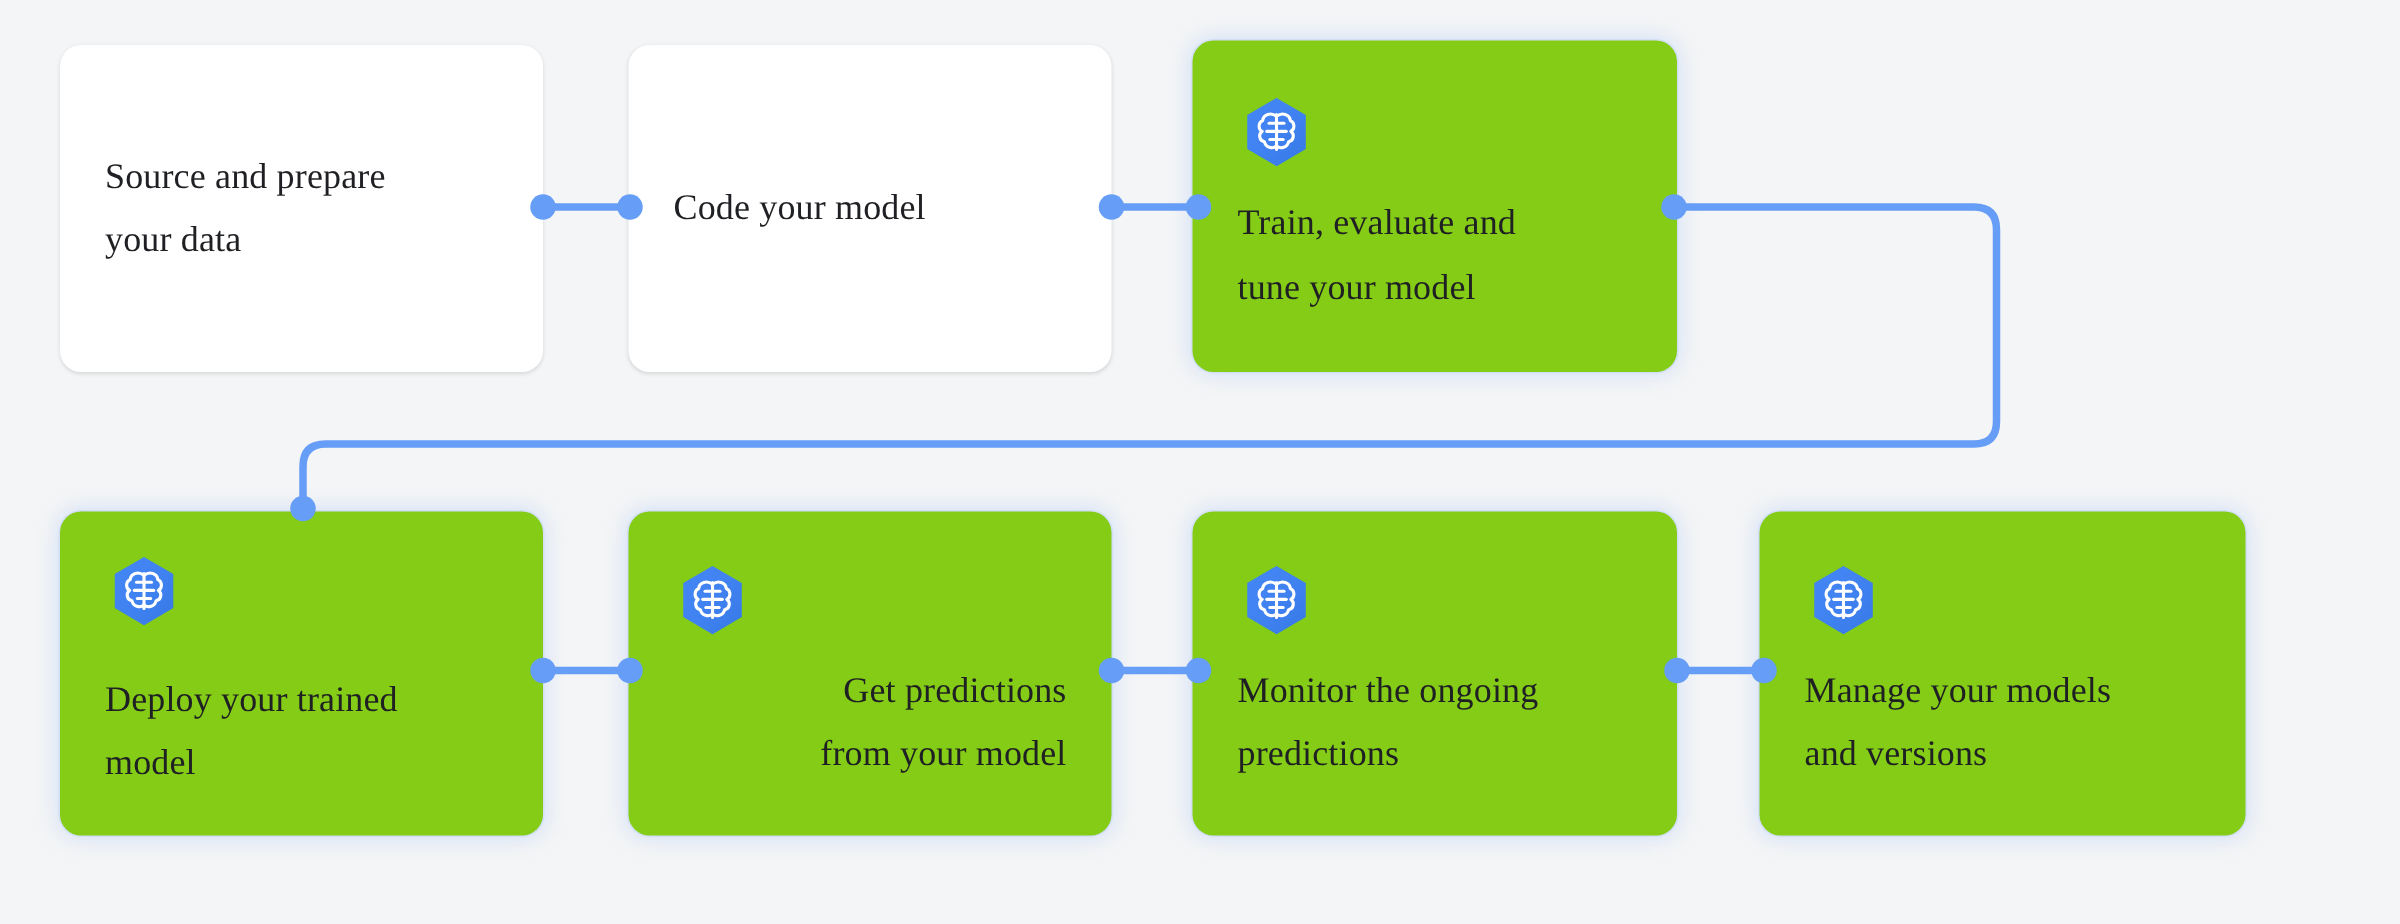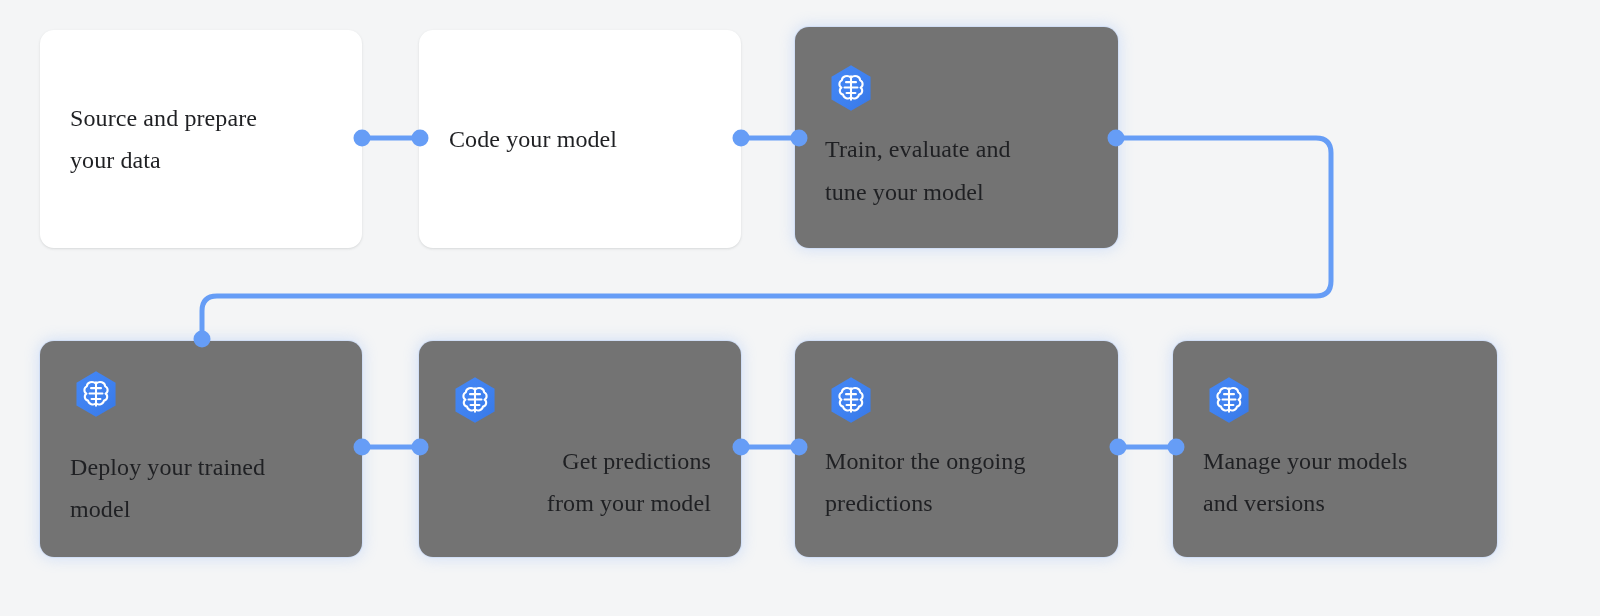--- a/index.html
+++ b/index.html
@@ -45,21 +45,21 @@
     justify-content: center;
     z-index: 2;
   }
 
   .card.plain {
     background: #ffffff;
     box-shadow: 0 1px 3px rgba(60,64,67,0.10), 0 1px 2px rgba(60,64,67,0.06);
   }
 
   .card.highlight {
-    background: #737373;
+    background: #84cc16;
     box-shadow: 0 0 0 1px rgba(138,180,248,0.18), 0 0 14px 2px rgba(138,180,248,0.30);
   }
 
   .card-icon {
     width: 52px;
     height: 52px;
     margin-bottom: 14px;
     display: block;
     flex: 0 0 auto;
   }

